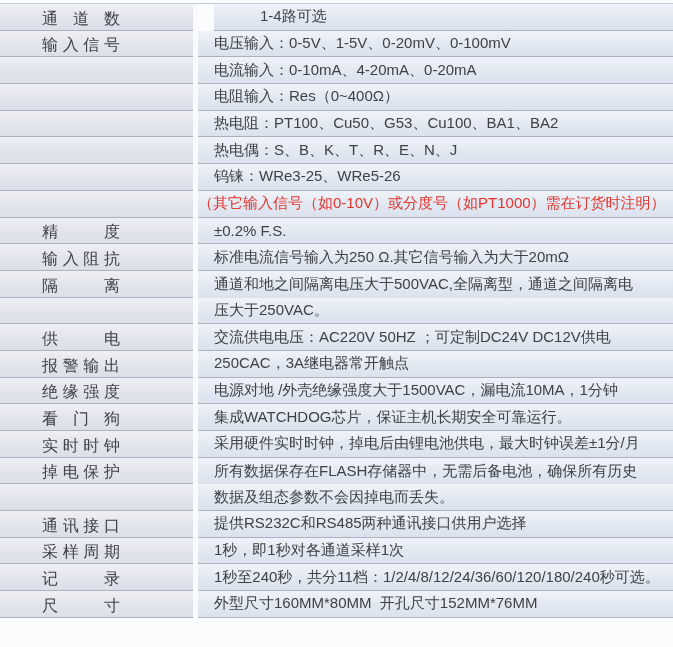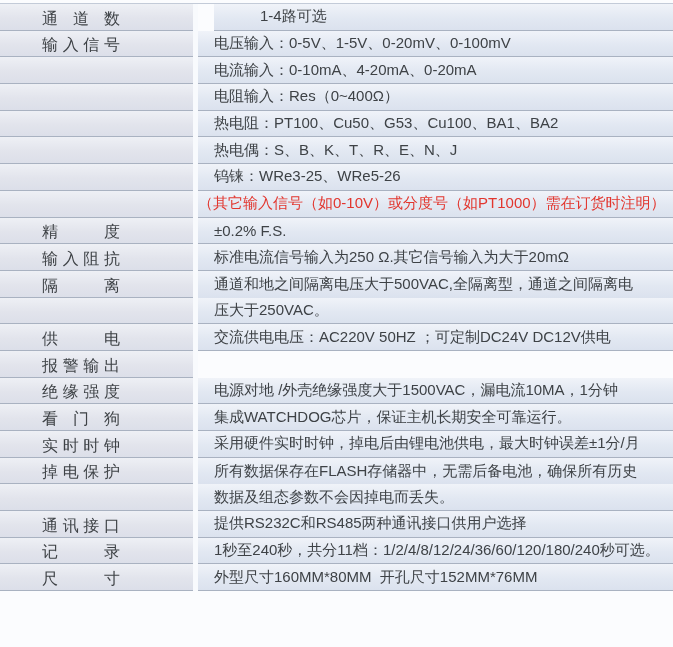--- a/index.html
+++ b/index.html
@@ -170,20 +170,21 @@
       </div>
     <div class="vband"></div>
     <div class="cell value">交流供电电压：AC220V 50HZ ；可定制DC24V DC12V供电</div>
   </div>
 
   <div class="row">
     <div class="cell label">
         <span class="label-text">报警输出</span>
       </div>
     <div class="vband"></div>
+    <div class="cell value">250CAC，3A继电器常开触点</div>
   </div>
 
   <div class="row">
     <div class="cell label">
         <span class="label-text">绝缘强度</span>
       </div>
     <div class="vband"></div>
     <div class="cell value">电源对地 /外壳绝缘强度大于1500VAC，漏电流10MA，1分钟</div>
   </div>
 
@@ -220,20 +221,27 @@
   </div>
 
   <div class="row">
     <div class="cell label">
         <span class="label-text">通讯接口</span>
       </div>
     <div class="vband"></div>
     <div class="cell value">提供RS232C和RS485两种通讯接口供用户选择</div>
   </div>
 
+  <div class="row">
+    <div class="cell label">
+        <span class="label-text">采样周期</span>
+      </div>
+    <div class="vband"></div>
+    <div class="cell value">1秒，即1秒对各通道采样1次</div>
+  </div>
 
   <div class="row">
     <div class="cell label">
         <span class="label-text">记录</span>
       </div>
     <div class="vband"></div>
     <div class="cell value">1秒至240秒，共分11档：1/2/4/8/12/24/36/60/120/180/240秒可选。</div>
   </div>
 
   <div class="row">

